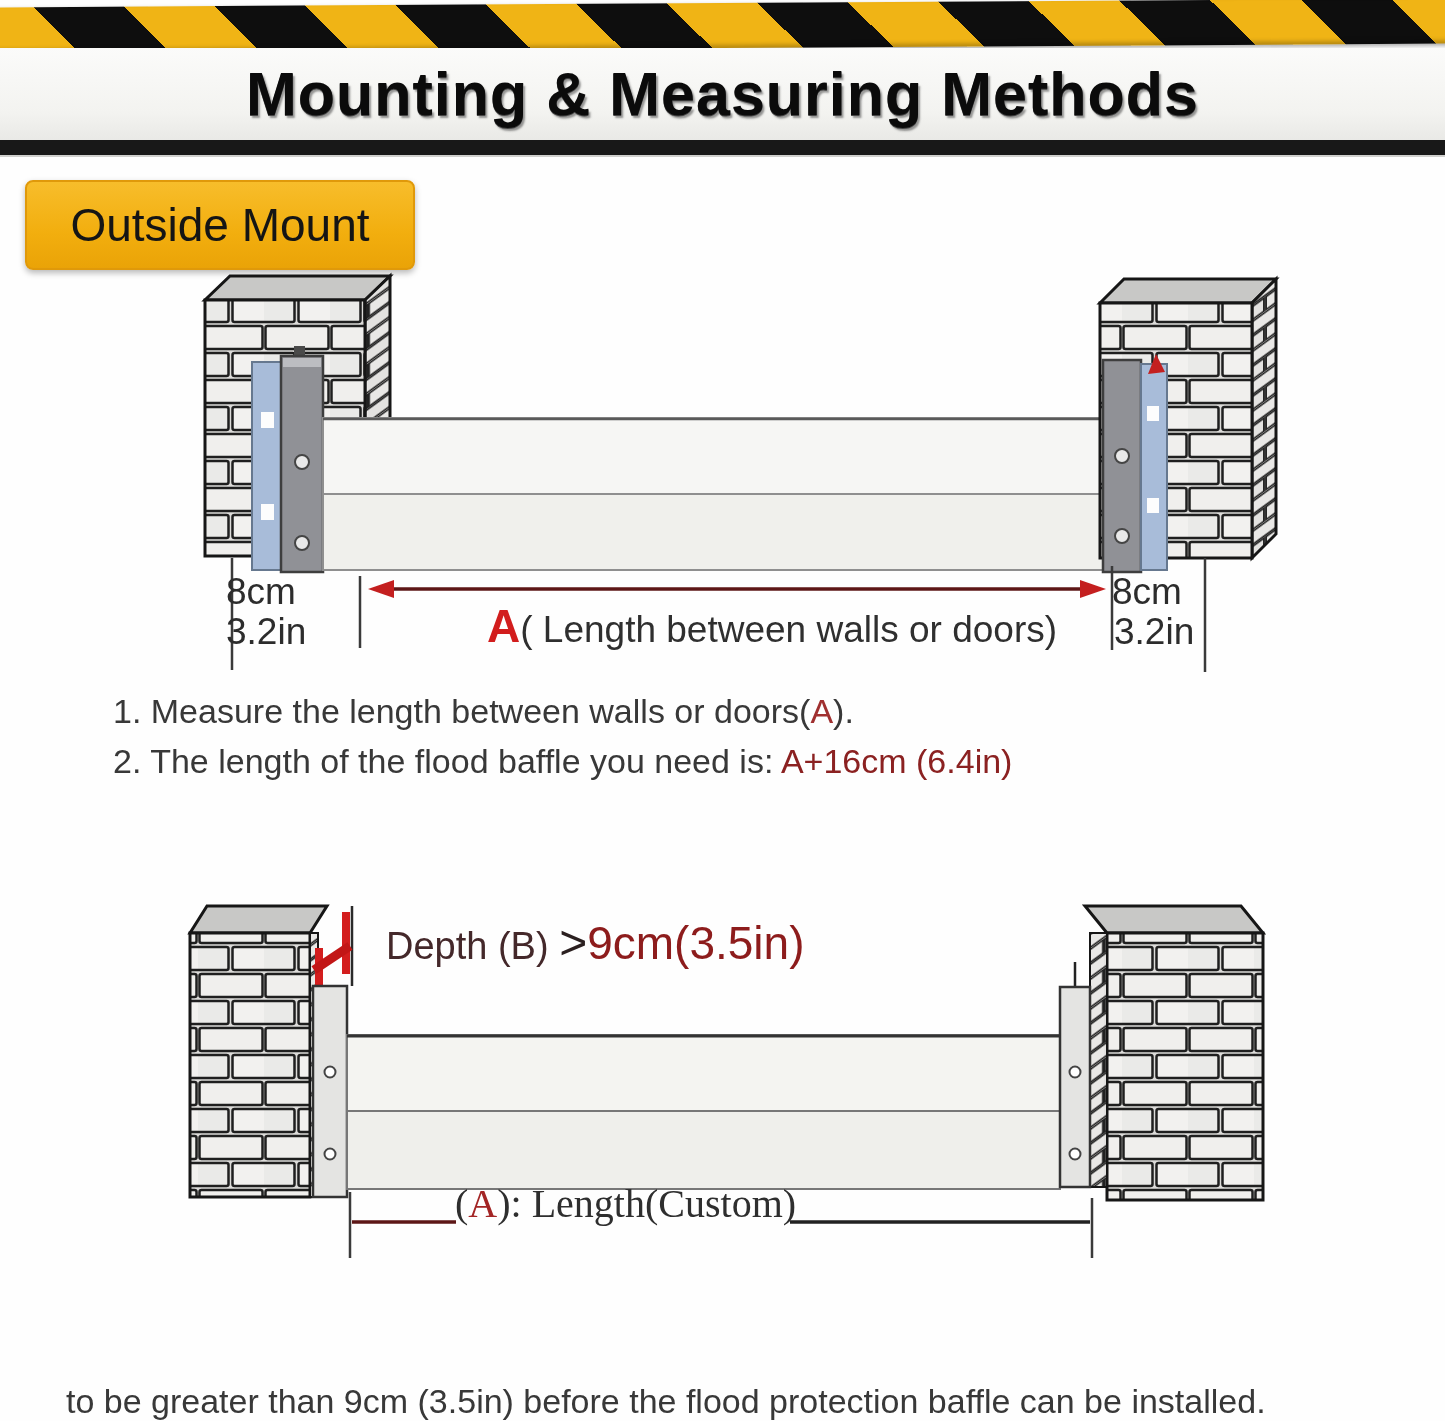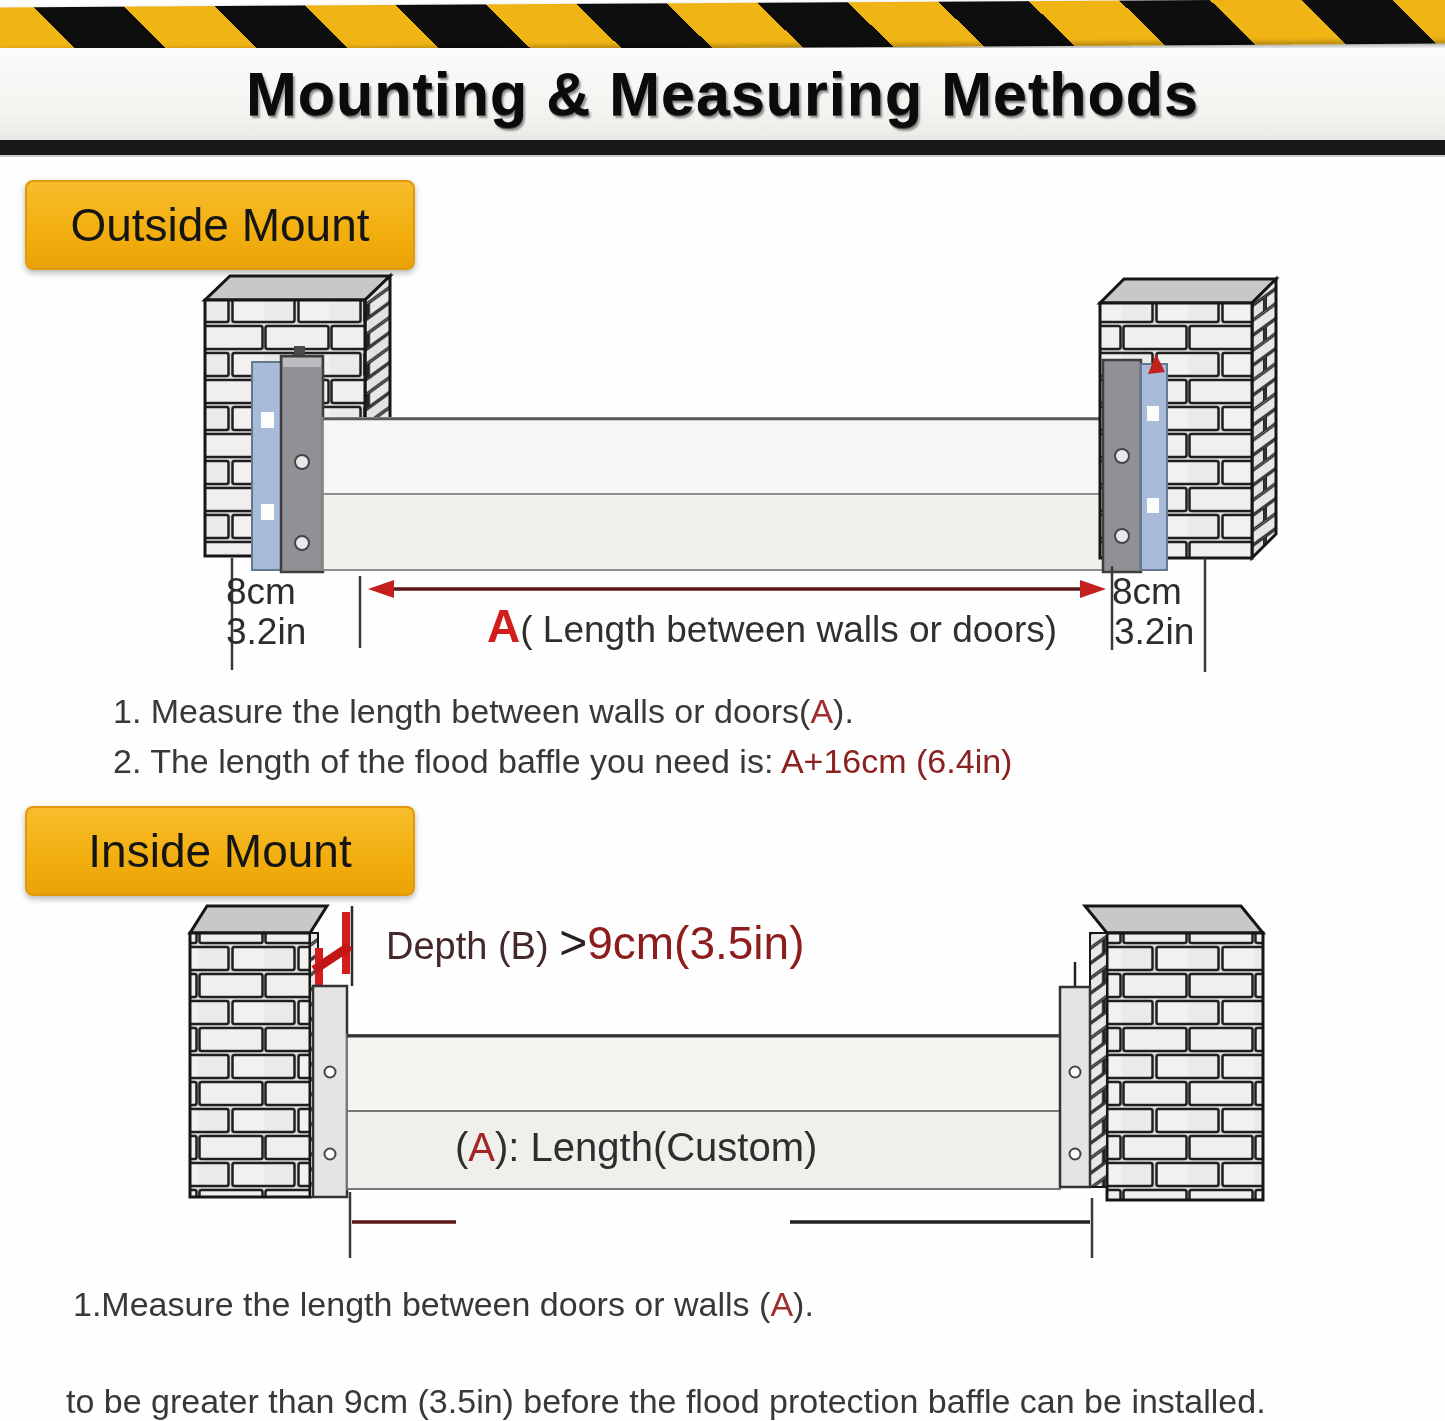--- a/index.html
+++ b/index.html
@@ -40,41 +40,38 @@
   .red-letter{color:#a03030;}
   .red-formula{color:#8b2121;text-align:center;}
   #out-instr-1{left:113px;top:692px;}
   #out-instr-2{left:113px;top:742px;}
   .depth-prefix{font-size:38px;color:#44282a;}
   .depth-gt{font-size:48px;color:#2b2020;}
   .depth-value{font-size:46px;color:#8d1c1c;}
   #depth-label{left:386px;top:915px;}
   .len{font-size:40px;color:#2e2e2e;}
   .len-letter{color:#a32525;}
-  #length-label{left:455px;top:1125px;width:346px;text-align:right;}
+  #length-label{left:455px;top:1180px;width:346px;text-align:left;font-family:Liberation Serif, serif;}
   #in-instr-1{left:73px;top:1285px;}
   #in-instr-2{left:75px;top:1339px;}
   #in-instr-3{left:66px;top:1382px;}
 </style>
 </head>
 <body>
 
 <div class="page">
 
   <div class="hazard-band"></div>
   <div class="title-band">
     <div class="page-title">Mounting &amp; Measuring Methods</div>
   </div>
   <div class="header-bar"></div>
 
   <div class="mount-label" id="label-outside">
     <span>Outside Mount</span>
-  </div>
-  <div class="mount-label" id="label-inside">
-    <span>Inside Mount</span>
   </div>
 
   <svg class="art" width="1445" height="1421" viewBox="0 0 1445 1421">
     <defs>
       <pattern id="brick" width="66" height="54" patternUnits="userSpaceOnUse">
         <rect width="66" height="54" fill="#dcdbd9"></rect>
         <rect x="1.5" y="2" width="63" height="23" rx="2" fill="#f0efed" stroke="#1f1f1f" stroke-width="2.5"></rect>
         <rect x="-32.5" y="29" width="63" height="23" rx="2" fill="#eaeae8" stroke="#1f1f1f" stroke-width="2.5"></rect>
         <rect x="34.5" y="29" width="63" height="23" rx="2" fill="#f2f1ef" stroke="#1f1f1f" stroke-width="2.5"></rect>
       </pattern>
@@ -193,18 +190,15 @@
   </div>
 
   <div class="t" id="depth-label">
     <span class="depth-prefix">Depth (B) </span><span class="depth-gt">&gt;</span><span class="depth-value">9cm(3.5in)</span>
   </div>
 
   <div class="t len" id="length-label">
     <span>(</span><span class="len-letter">A</span><span>): Length(Custom)</span>
   </div>
 
-  <div class="t instr" id="in-instr-1">
-    <span>1.Measure the length between doors or walls (</span><span class="red-letter">A</span><span>).</span>
-  </div>
   <div class="t instr" id="in-instr-3">to be greater than 9cm (3.5in) before the flood protection baffle can be installed.</div>
 
 </div>
 
 </body></html>

